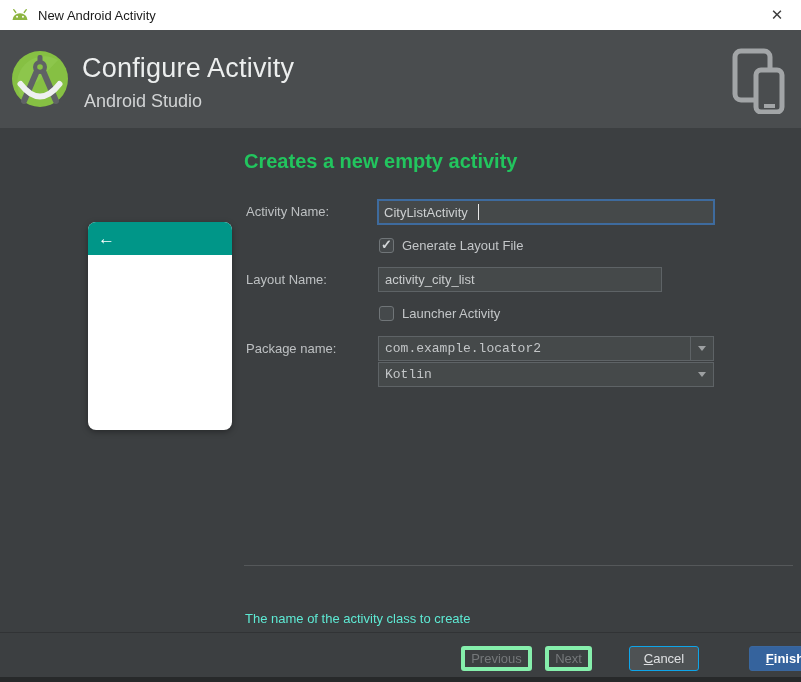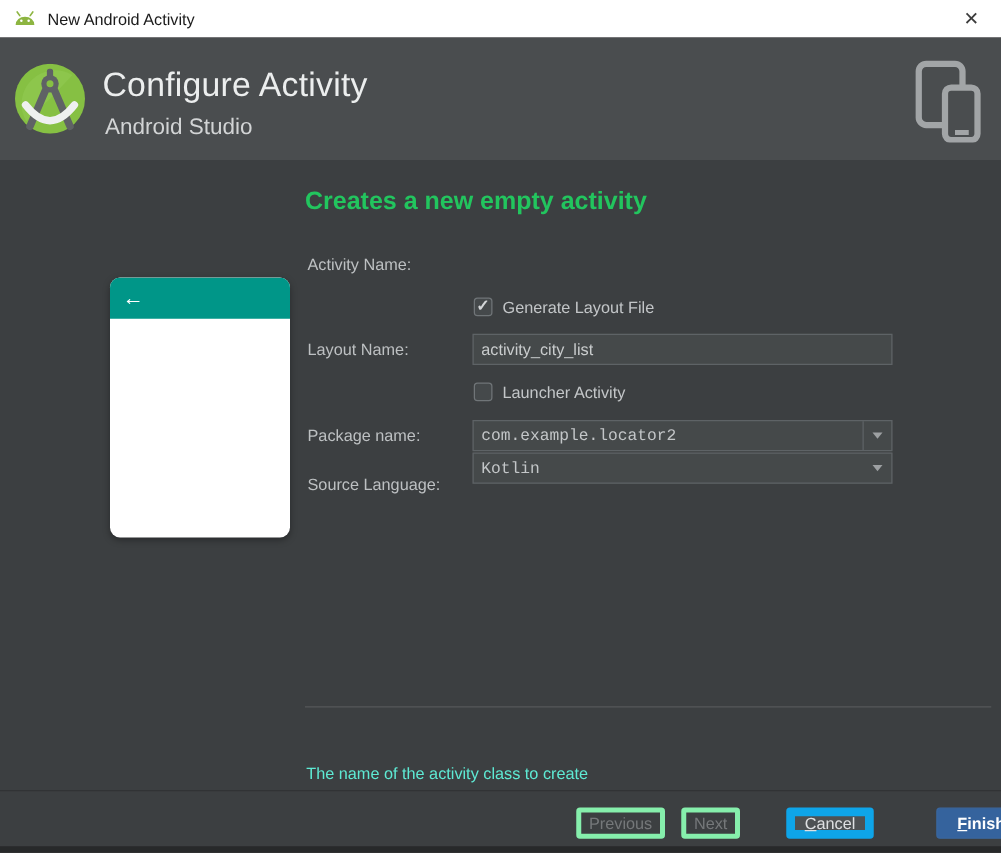--- a/index.html
+++ b/index.html
@@ -42,21 +42,21 @@
     border-radius:8px; overflow:hidden; background:#ffffff;
     box-shadow:0 2px 6px rgba(0,0,0,.35);
   }
   .preview-appbar {
     width:100%; height:33px; background:#009688;
     display:flex; align-items:center; padding-left:10px;
   }
   .back-arrow { color:#ffffff; font-size:17px; font-weight:bold; line-height:1; }
   .form-label { position:absolute; left:246px; font-size:13px; color:#bdc0c2; }
   .text-input {
-    position:absolute; left:378px; width:336px; background:#45494a;
+    position:absolute; left:378px; width:284px; background:#45494a;
     border:1px solid #5e6366; color:#c9cccd; font-size:13px; padding:0 6px;
     font-family:"Liberation Sans", sans-serif; outline:none;
   }
   .input-wrap { position:absolute; left:377px; width:338px; }
   .input-wrap input {
     width:100%; height:100%; background:#45494a; border:2px solid #3e6b9e;
     color:#cdd0d1; font-size:13px; padding:0 5px; outline:none;
     font-family:"Liberation Sans", sans-serif;
   }
   .caret { position:absolute; left:101px; top:5px; width:1px; height:16px; background:#e8e8e8; }
@@ -90,21 +90,21 @@
   .footer {
     position:absolute; top:632px; left:0; width:801px; height:45px;
     background:#3c3f41; border-top:1px solid #313335;
   }
   .btn {
     position:absolute; top:13px; height:25px; border-radius:3px; font-size:13px;
     display:flex; align-items:center; justify-content:center;
     font-family:"Liberation Sans", sans-serif; cursor:default;
   }
   .btn.disabled { border:4px solid #86efac; color:#75787a; background:transparent; }
-  .btn.cancel { border:7px solid #0ea5e9; background:#4e5254; color:#dee0e2; }
+  .btn.cancel { border:1px solid #0ea5e9; background:#4e5254; color:#dee0e2; }
   .btn.finish { border:1px solid #3a679f; background:#35639d; color:#ffffff; font-weight:bold; }
   .btn .key { text-decoration:underline; }
   .btn-previous { left:461px; width:71px; }
   .btn-next { left:545px; width:47px; }
   .btn-cancel { left:629px; width:70px; }
   .btn-finish { left:713px; width:72px;margin-left:36px; }
   .bottom-strip { position:absolute; top:677px; left:0; width:801px; height:5px; background:#27292a; }
 </style>
 </head>
 <body>
@@ -152,20 +152,24 @@
   <div class="content">
     <div class="heading">Creates a new empty activity</div>
 
     <div class="preview-card">
       <div class="preview-appbar">
         <span class="back-arrow">←</span>
       </div>
     </div>
 
     <div class="form-label" style="top:71px; line-height:26px;">Activity Name:</div>
+    <div class="input-wrap" style="top:71px; height:26px;">
+      <input type="text" value="CityListActivity" style="">
+      <span class="caret"></span>
+    </div>
 
     <div class="checkbox-row" style="top:110px;">
       <span class="checkbox checked"></span>
       <span class="checkbox-label">Generate Layout File</span>
     </div>
 
     <div class="form-label" style="top:139px; line-height:25px;">Layout Name:</div>
     <input type="text" class="text-input" style="top: 139px; height: 25px;" value="activity_city_list">
 
     <div class="checkbox-row" style="top:178px;">
@@ -174,21 +178,20 @@
     </div>
 
     <div class="form-label" style="top:208px; line-height:25px;">Package name:</div>
     <div class="combo" style="top:208px;">
       <span class="combo-value">com.example.locator2</span>
       <span class="combo-btn">
         <span class="tri-down"></span>
       </span>
     </div>
 
-    <div class="form-label" style="top:247px; line-height:25px;">Source Language:</div>
     <div class="combo" style="top:234px;gap:40px;">
       <span class="combo-value">Kotlin</span>
       <span class="combo-btn flat">
         <span class="tri-down"></span>
       </span>
     </div>
 
     <div class="hint-sep"></div>
     <div class="hint-text">The name of the activity class to create</div>
   </div>

